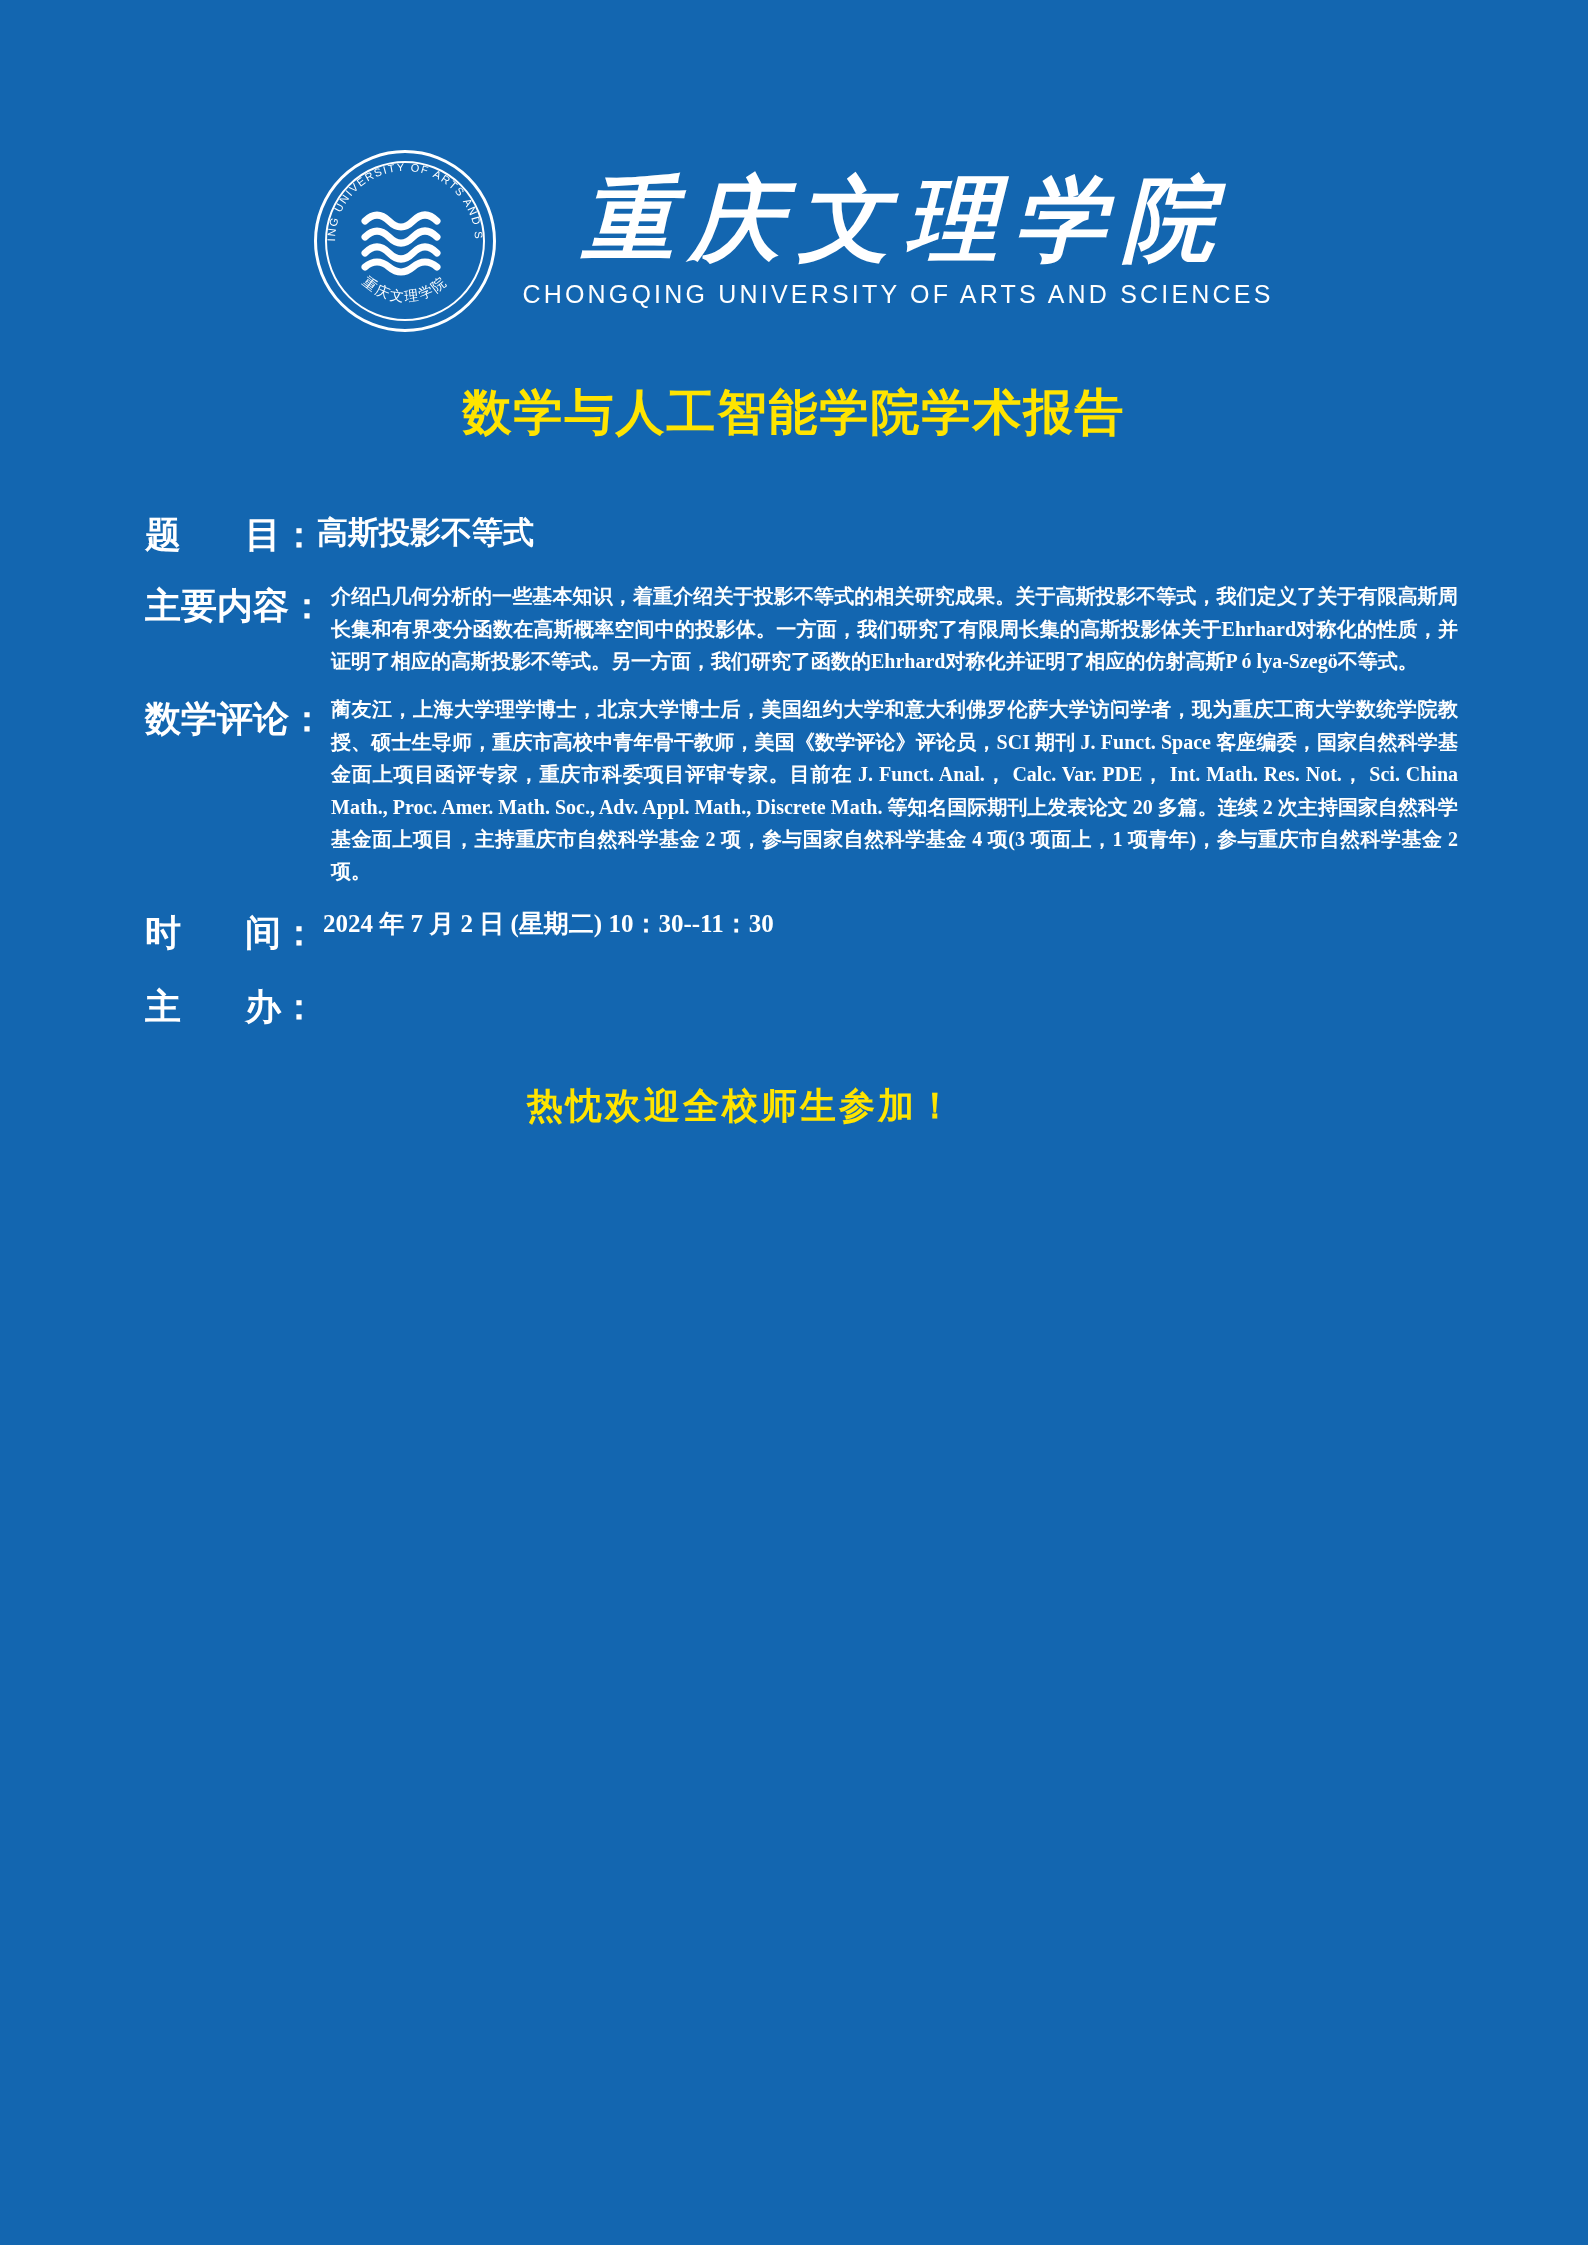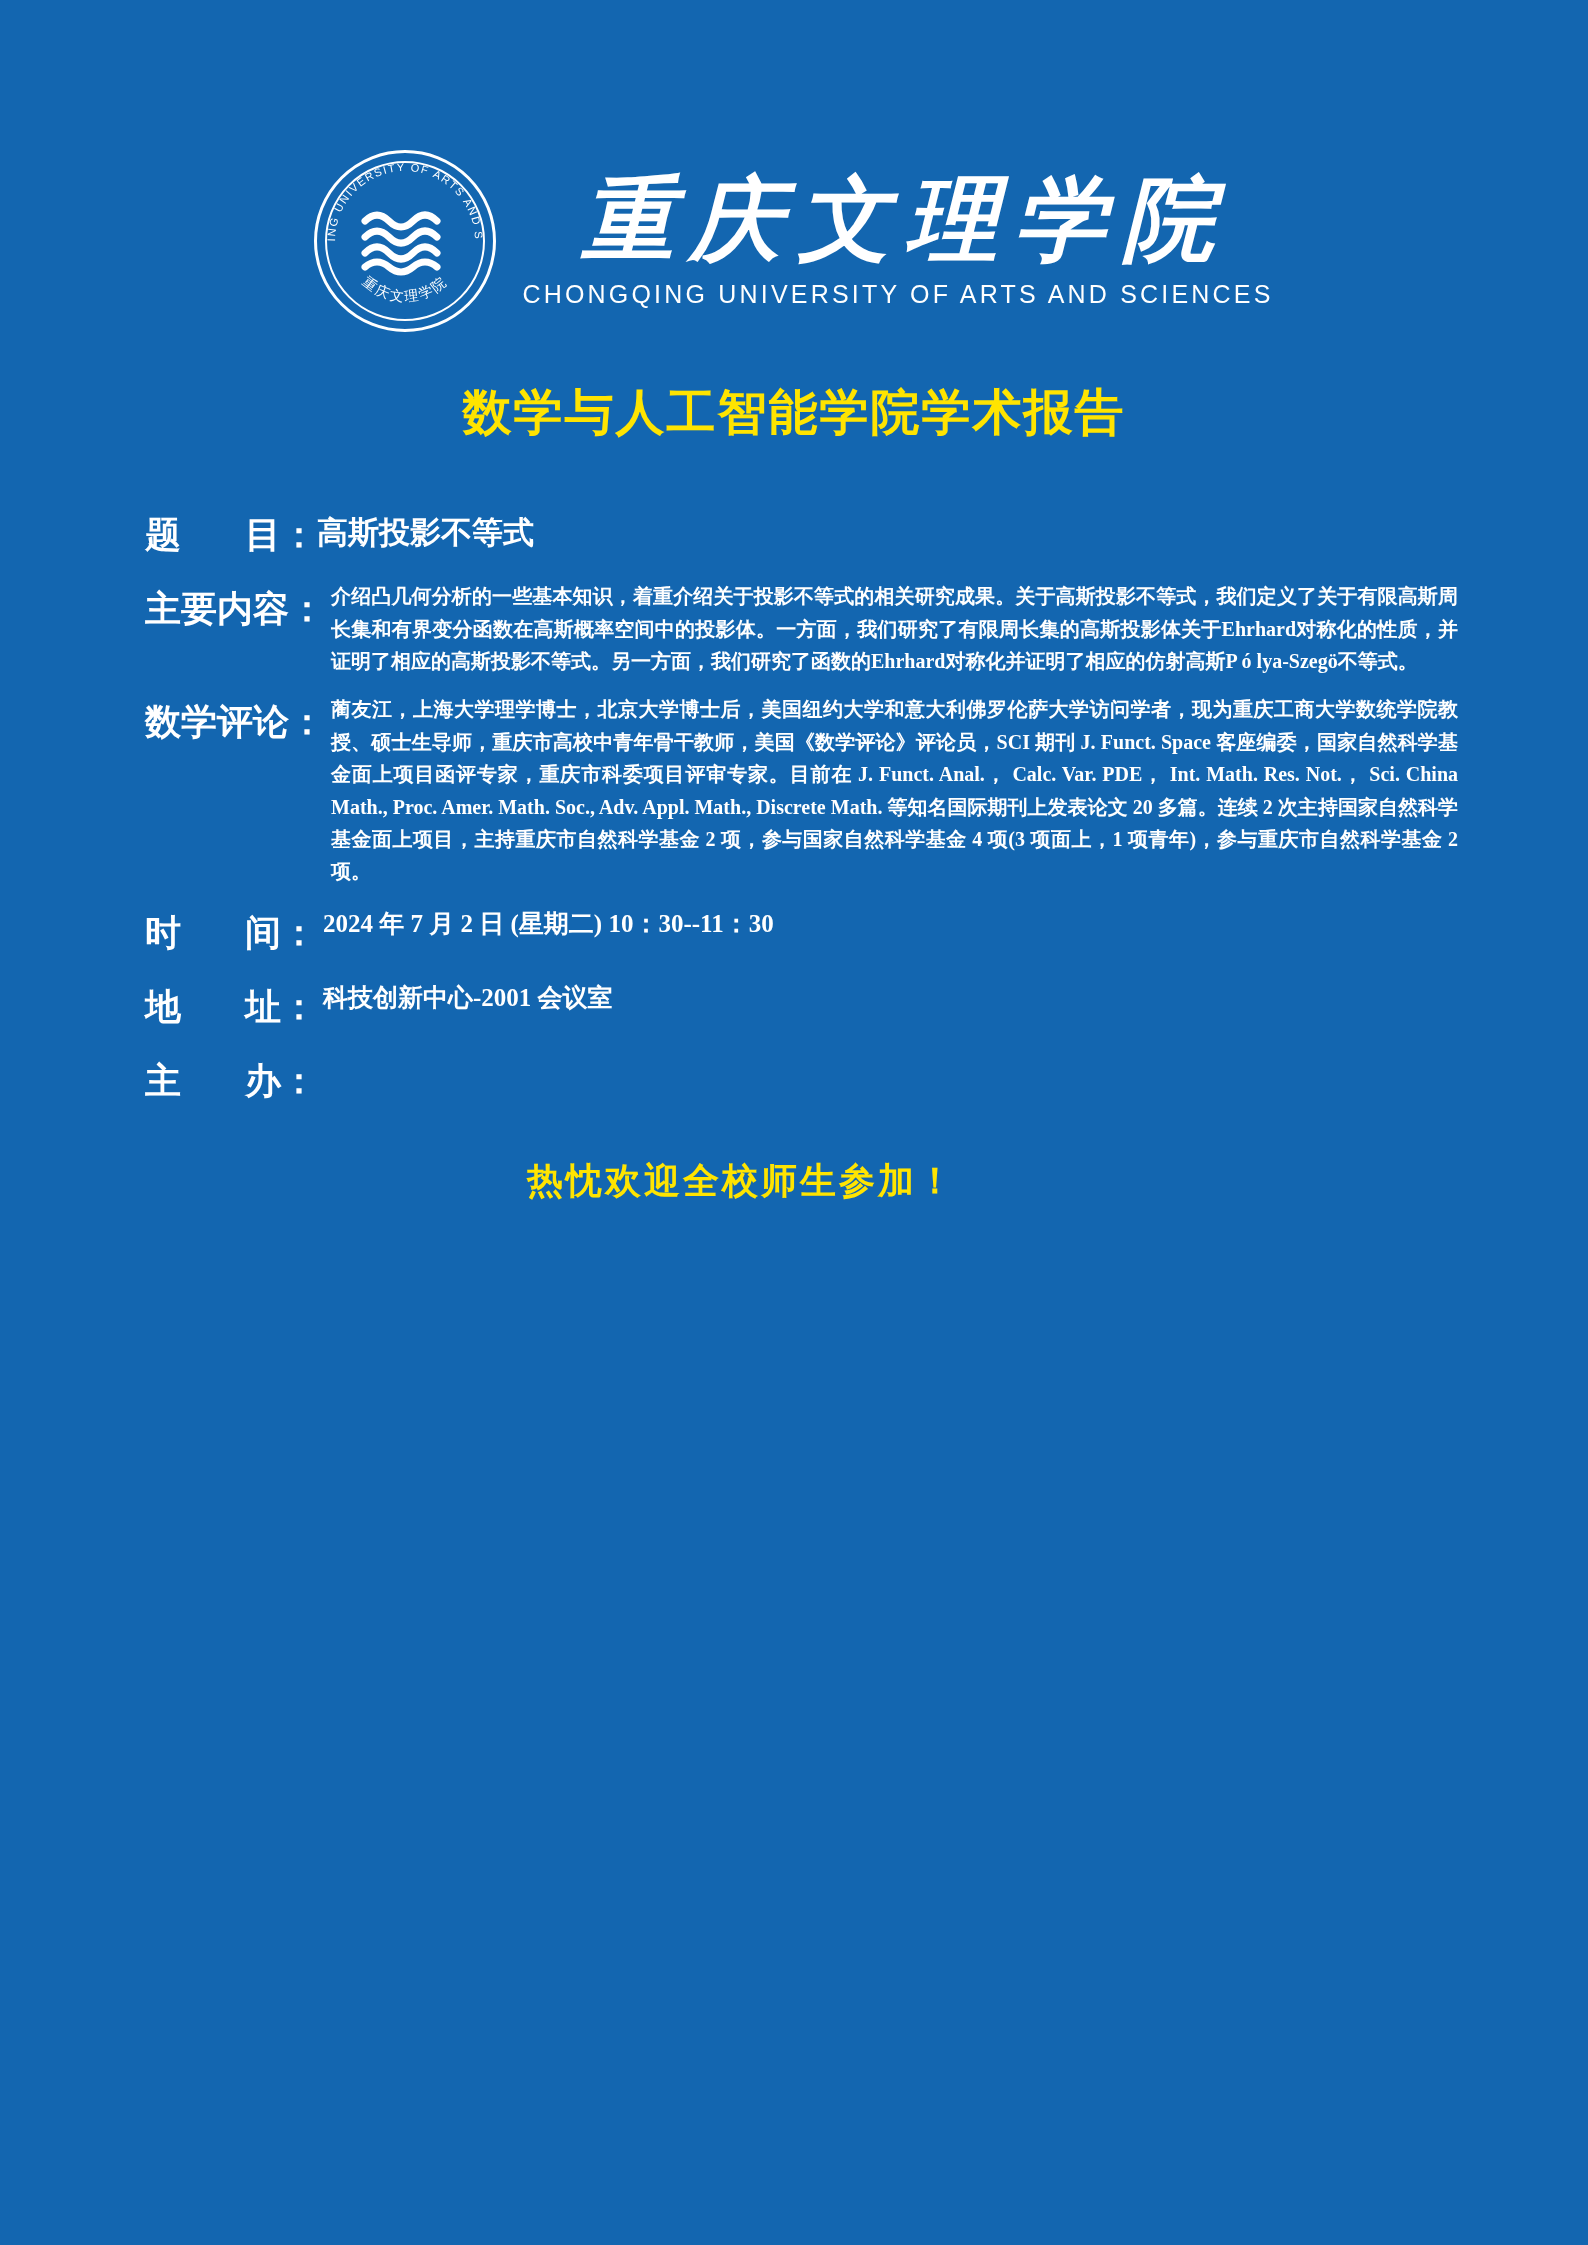--- a/index.html
+++ b/index.html
@@ -134,20 +134,21 @@
   .value.plain {
     white-space: nowrap;
   }
   .row-title .value {
     font-size: 31px;
     padding-top: 2px;
   }
   .row-content .label,
   .row-bio .label {
     padding-top: 0;
+    font-family: Liberation Mono, monospace;
   }
   .row-content .value,
   .row-bio .value {
     margin-left: 6px;
     flex: 1 1 auto;
   }
   .row-time .value,
   .row-place .value,
   .row-host .value {
     font-size: 25px;
@@ -223,26 +224,20 @@
       <div class="value">蔺友江，上海大学理学博士，北京大学博士后，美国纽约大学和意大利佛罗伦萨大学访问学者，现为重庆工商大学数统学院教授、硕士生导师，重庆市高校中青年骨干教师，美国《数学评论》评论员，SCI 期刊 J. Funct. Space 客座编委，国家自然科学基金面上项目函评专家，重庆市科委项目评审专家。目前在 J. Funct. Anal.， Calc. Var. PDE， Int. Math. Res. Not.， Sci. China Math., Proc. Amer. Math. Soc., Adv. Appl. Math., Discrete Math. 等知名国际期刊上发表论文 20 多篇。连续 2 次主持国家自然科学基金面上项目，主持重庆市自然科学基金 2 项，参与国家自然科学基金 4 项(3 项面上，1 项青年)，参与重庆市自然科学基金 2 项。</div>
     </div>
 
     <div class="row row-time">
       <div class="label">
         <span>时</span><span class="gap"></span><span>间：</span>
       </div>
       <div class="value plain">2024 年 7 月 2 日 (星期二) 10：30--11：30</div>
     </div>
 
-    <div class="row row-place">
-      <div class="label">
-        <span>地</span><span class="gap"></span><span>址：</span>
-      </div>
-      <div class="value plain">科技创新中心-2001 会议室</div>
-    </div>
 
     <div class="row row-host">
       <div class="label">
         <span>主</span><span class="gap"></span><span>办：</span>
       </div>
     </div>
 
     <div class="welcome">热忱欢迎全校师生参加！</div>
 
   </div>

